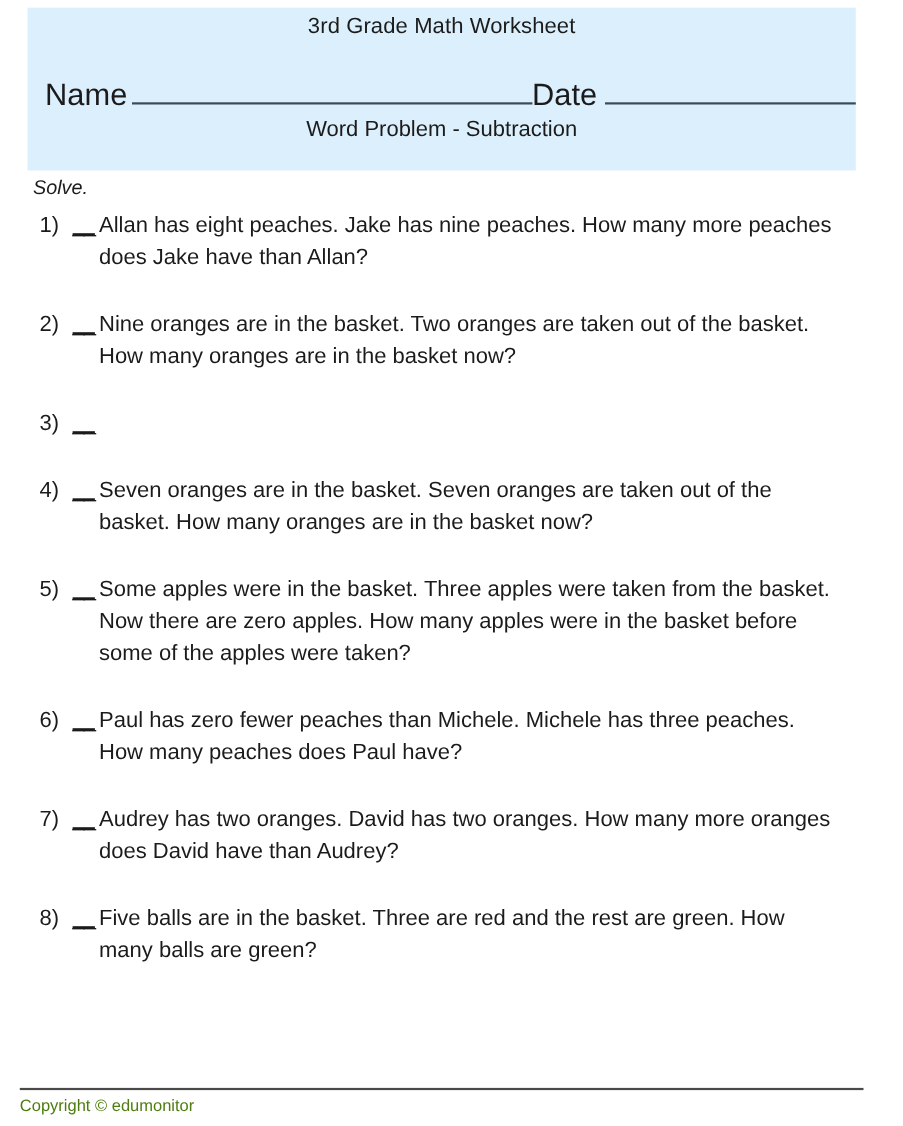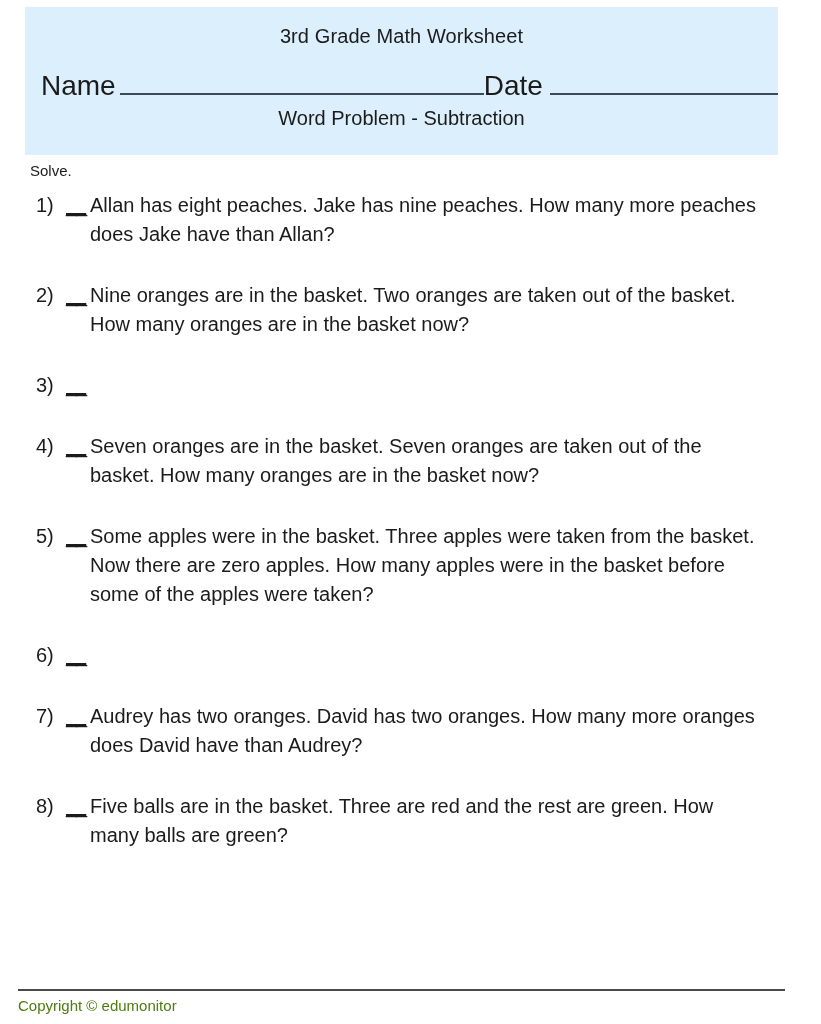--- a/index.html
+++ b/index.html
@@ -29,21 +29,21 @@
     left: 25px;
     top: 7px;
     width: 753px;
     height: 148px;
     background: #dcefFC;
   }
 
   .wsh-title {
     position: absolute;
     left: 0;
-    top: 16px;
+    top: 4px;
     width: 753px;
     text-align: center;
     font-size: 20px;
     line-height: 26px;
     color: #1b1b1b;
     letter-spacing: 0.1px;
   }
 
   .namedate-row {
     position: absolute;
@@ -77,23 +77,24 @@
     font-size: 20px;
     line-height: 26px;
     color: #1b1b1b;
   }
 
   
   .solve-label {
     position: absolute;
     left: 30px;
     top: 160px;
-    font-size: 15px;
+    font-size: 18px;
     line-height: 21px;
     color: #1b1b1b;
+    font-style: italic;
   }
 
   
   .problems {
     position: absolute;
     left: 36px;
     top: 191px;
     width: 748px;
   }
 
@@ -199,20 +200,21 @@
 
     <div class="problem">
       <span class="prob-num">5)</span>
       <span class="prob-blank">__</span>
       <span class="prob-text">Some apples were in the basket. Three apples were taken from the basket. Now there are zero apples. How many apples were in the basket before some of the apples were taken?</span>
     </div>
 
     <div class="problem">
       <span class="prob-num">6)</span>
       <span class="prob-blank">__</span>
+      <span class="prob-text">Paul has zero fewer peaches than Michele. Michele has three peaches. How many peaches does Paul have?</span>
     </div>
 
     <div class="problem">
       <span class="prob-num">7)</span>
       <span class="prob-blank">__</span>
       <span class="prob-text">Audrey has two oranges. David has two oranges. How many more oranges does David have than Audrey?</span>
     </div>
 
     <div class="problem">
       <span class="prob-num">8)</span>

